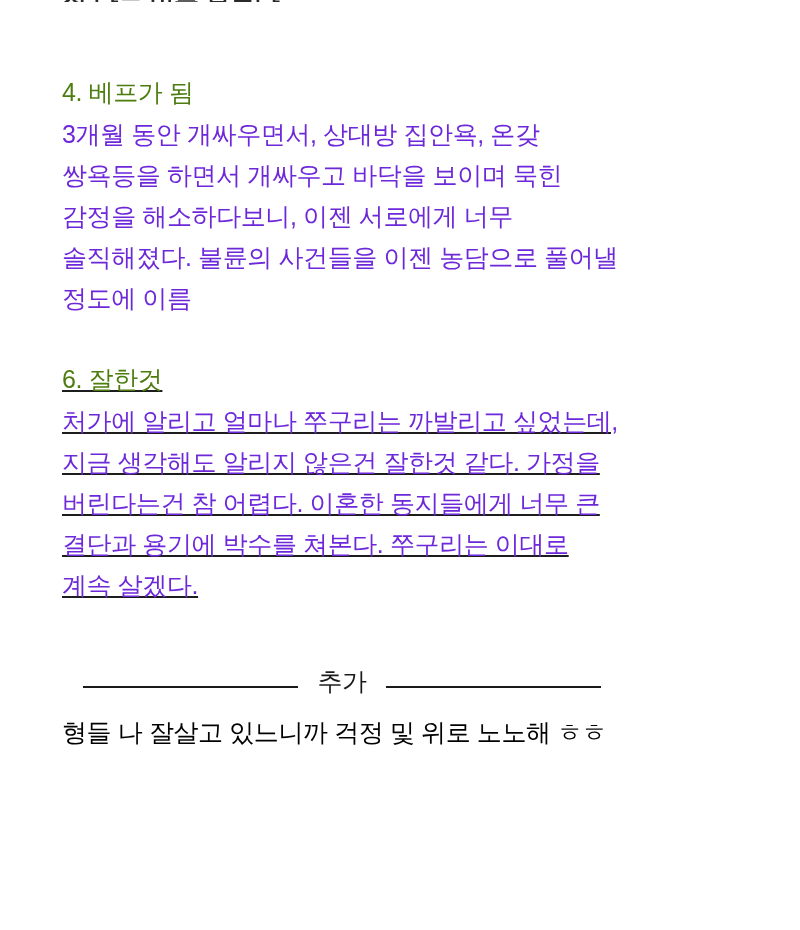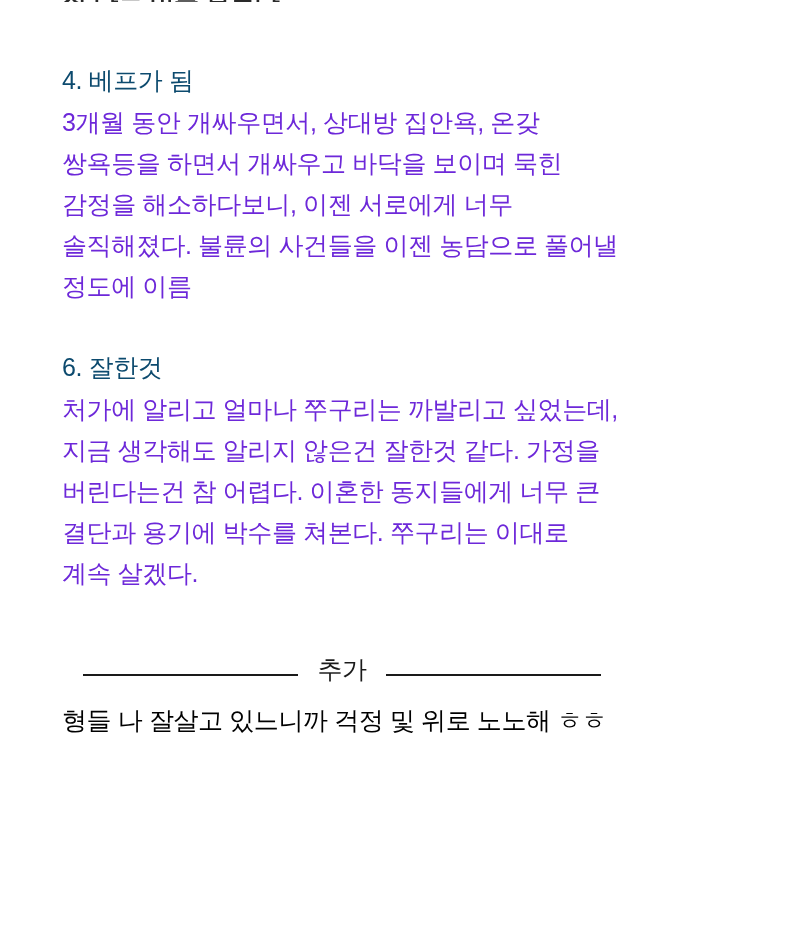--- a/index.html
+++ b/index.html
@@ -13,21 +13,21 @@
     font-family: "Liberation Sans", "DejaVu Sans", sans-serif;
     color: #1d1d1d;
     overflow: hidden;
   }
   .page {
     position: relative;
     width: 684px;
     height: 930px;
     background: #ffffff;
     box-sizing: border-box;
-    padding: 4px 62px;
+    padding: 16px 62px;
   }
   
   .clipped-top {
     position: absolute;
     top: -14px;
     left: 62px;
     right: 62px;
     height: 16px;
     overflow: hidden;
     font-size: 25px;
@@ -38,26 +38,27 @@
     white-space: nowrap;
   }
   .content {
     padding-top: 56px;
   }
   .section {
     margin-bottom: 40px;
   }
   .section.last {
     margin-bottom: 0;
+    text-decoration: underline;
   }
   .heading {
     font-size: 25px;
     line-height: 40px;
     font-weight: 400;
-    color: #0c4a6e;
+    color: #4d7c0f;
     letter-spacing: -0.4px;
     margin: 0 0 2px 0;
   }
   .para {
     font-size: 25px;
     line-height: 41px;
     font-weight: 400;
     color: #6d28d9;
     letter-spacing: -0.4px;
     margin: 0;

